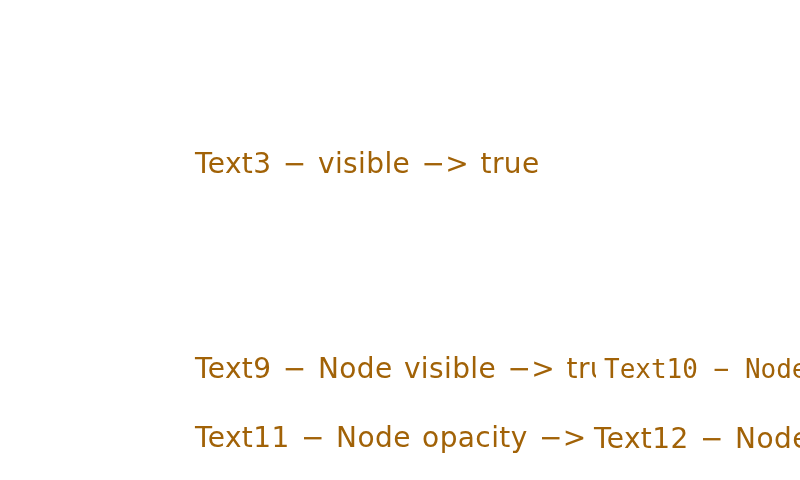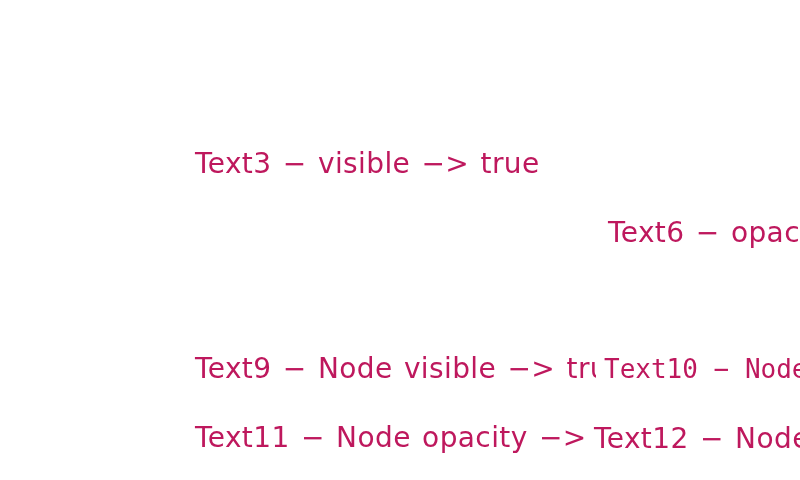--- a/index.html
+++ b/index.html
@@ -5,21 +5,21 @@
   html, body {
     margin: 0;
     padding: 0;
   }
   .screen {
     position: relative;
     width: 800px;
     height: 480px;
     overflow: hidden;          
     background: #ffffff;
-    color: #be185d;
+    color: #a16207;
   }
   .t {
     position: absolute;
     white-space: pre;
   }
   .sans {
     font-family: "DejaVu Sans", "Liberation Sans", sans-serif;
     font-size: 28px;
     line-height: 36px;
     letter-spacing: 0.4px;
@@ -41,21 +41,20 @@
   .pos-text11 { left: 195px; top: 420px; }
   .pos-text12 { left: 590px; top: 421px; padding-left: 4px; }
 </style>
 </head>
 <body>
 
 <div class="screen">
 
   <div class="t sans pos-text3">Text3 − visible −&gt; true</div>
 
-  <div class="t sans pos-text6">Text6 − opac</div>
 
   <div class="t sans pos-text9">Text9 − Node visible −&gt; true</div>
 
   <div class="t sans pos-text11">Text11 − Node opacity −&gt; 0</div>
 
   <div class="t mono overlap pos-text10">Text10 − Node</div>
 
   <div class="t sans overlap pos-text12">Text12 − Node</div>
 
 </div>

